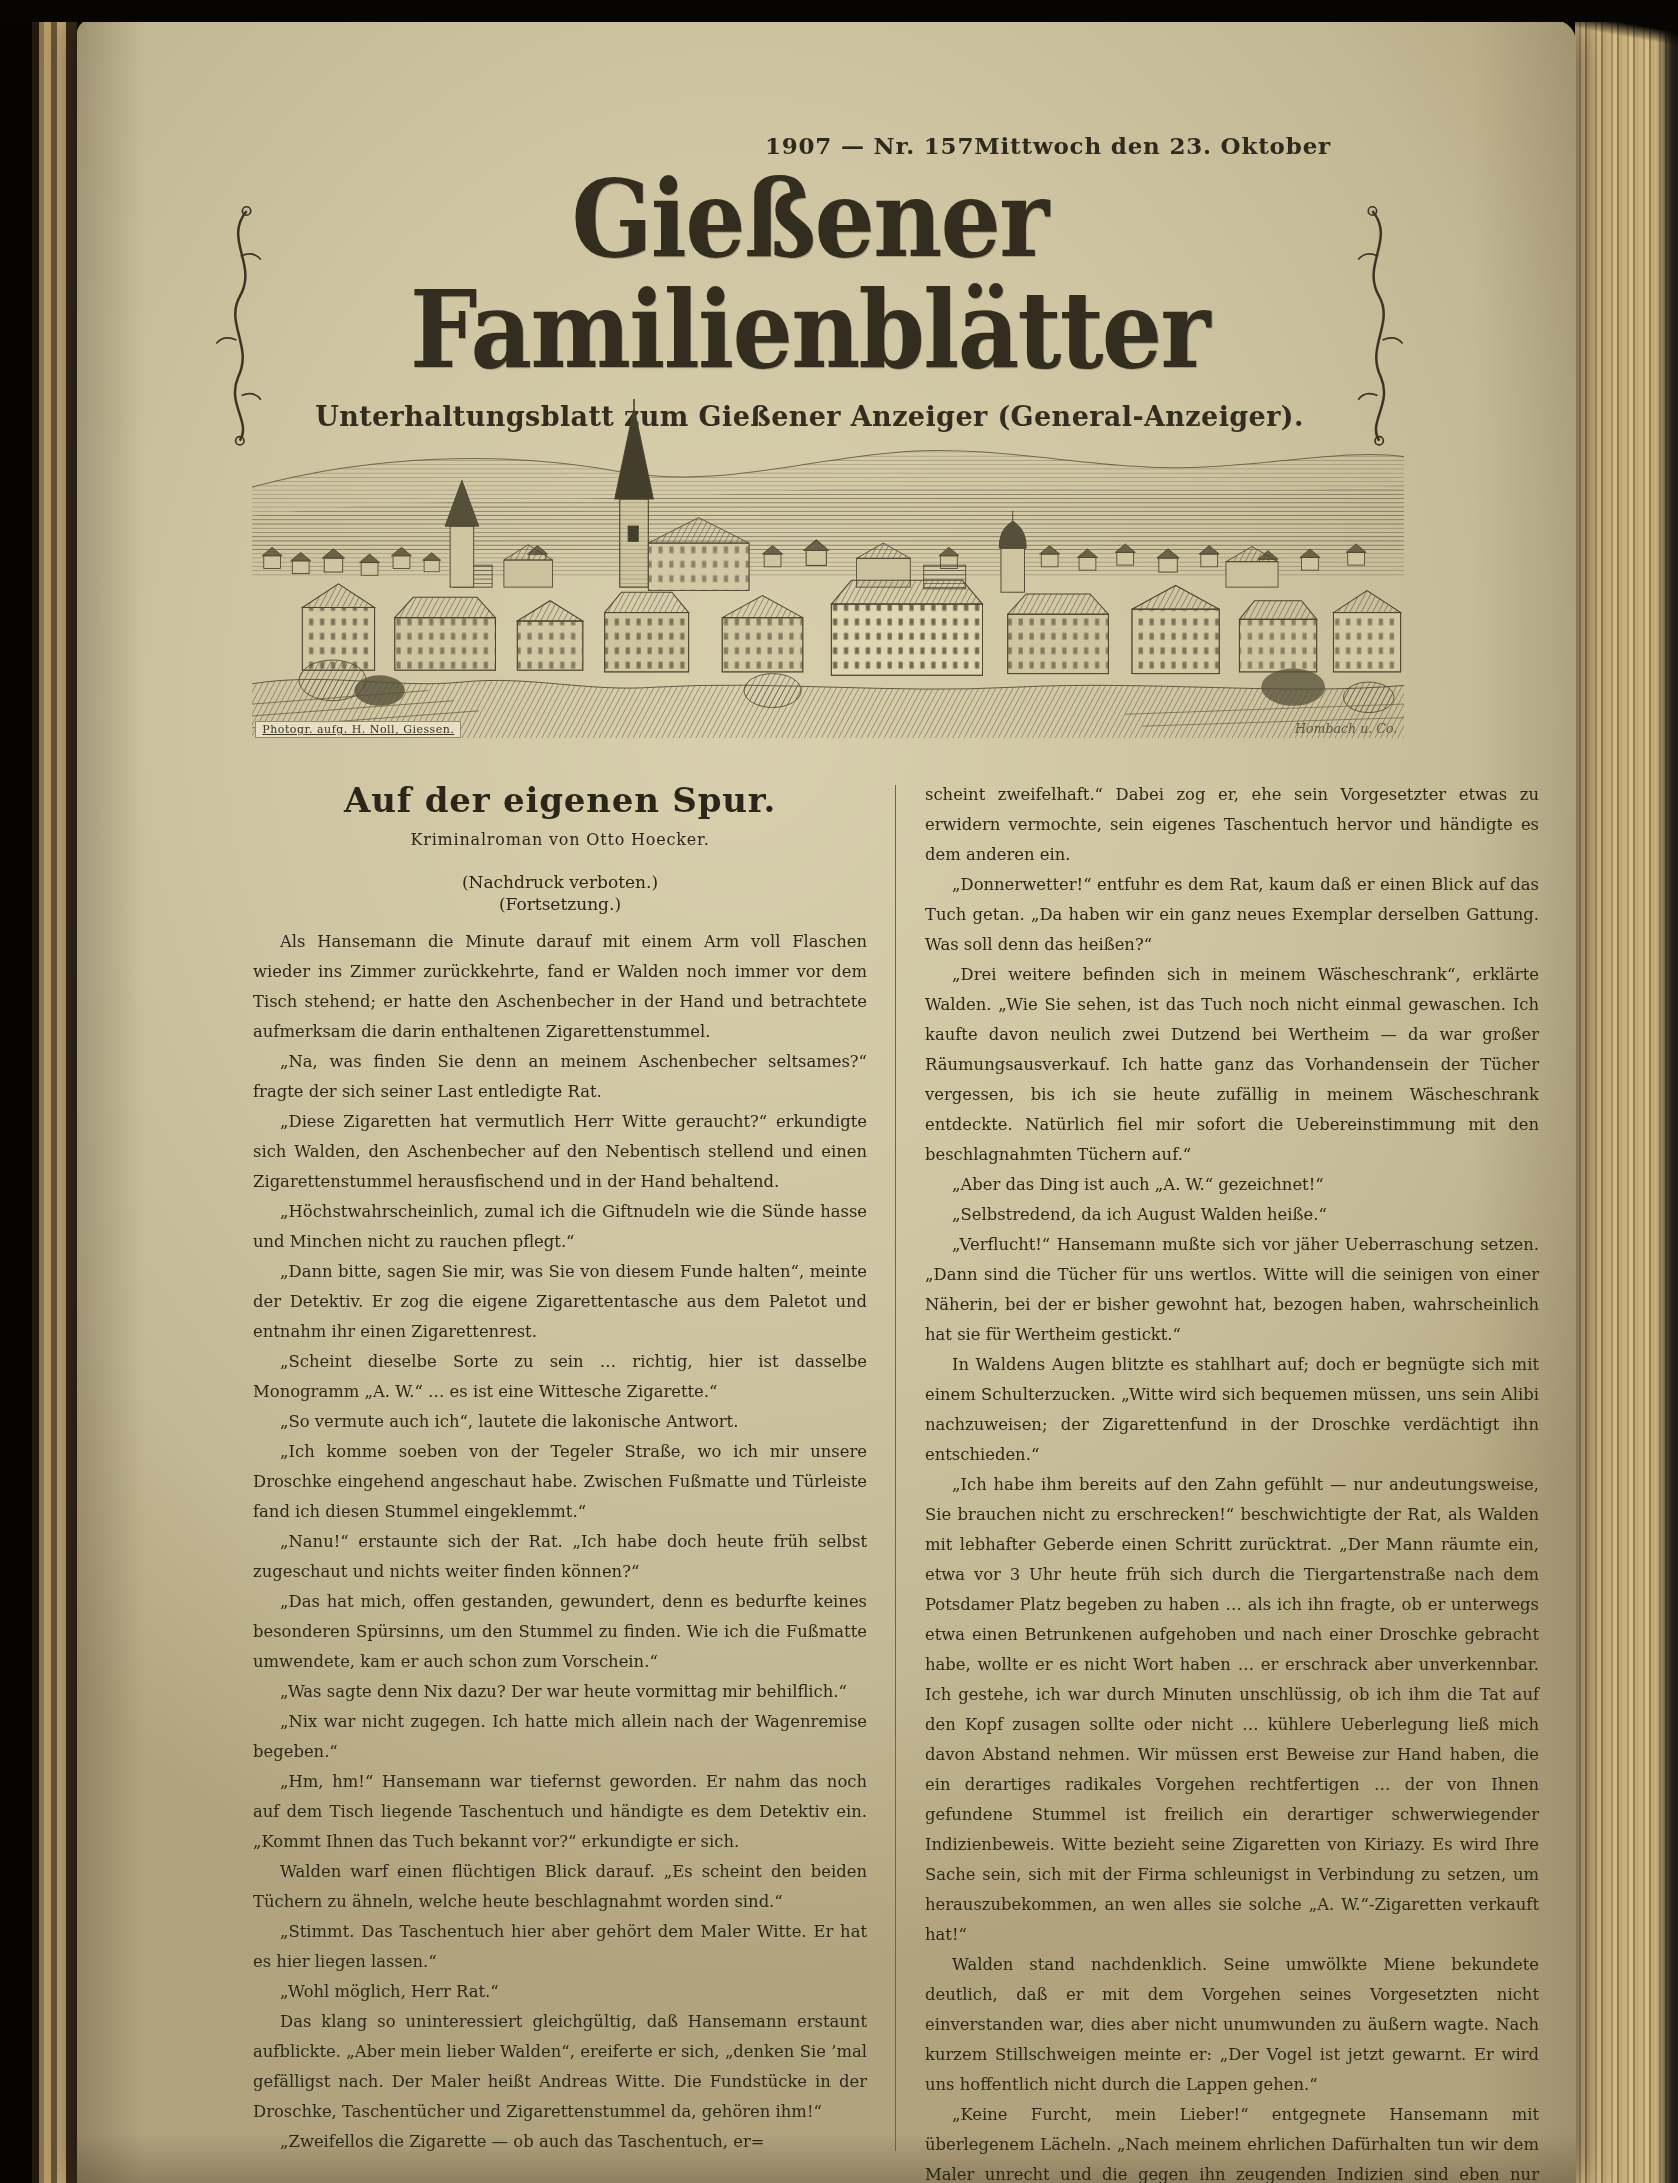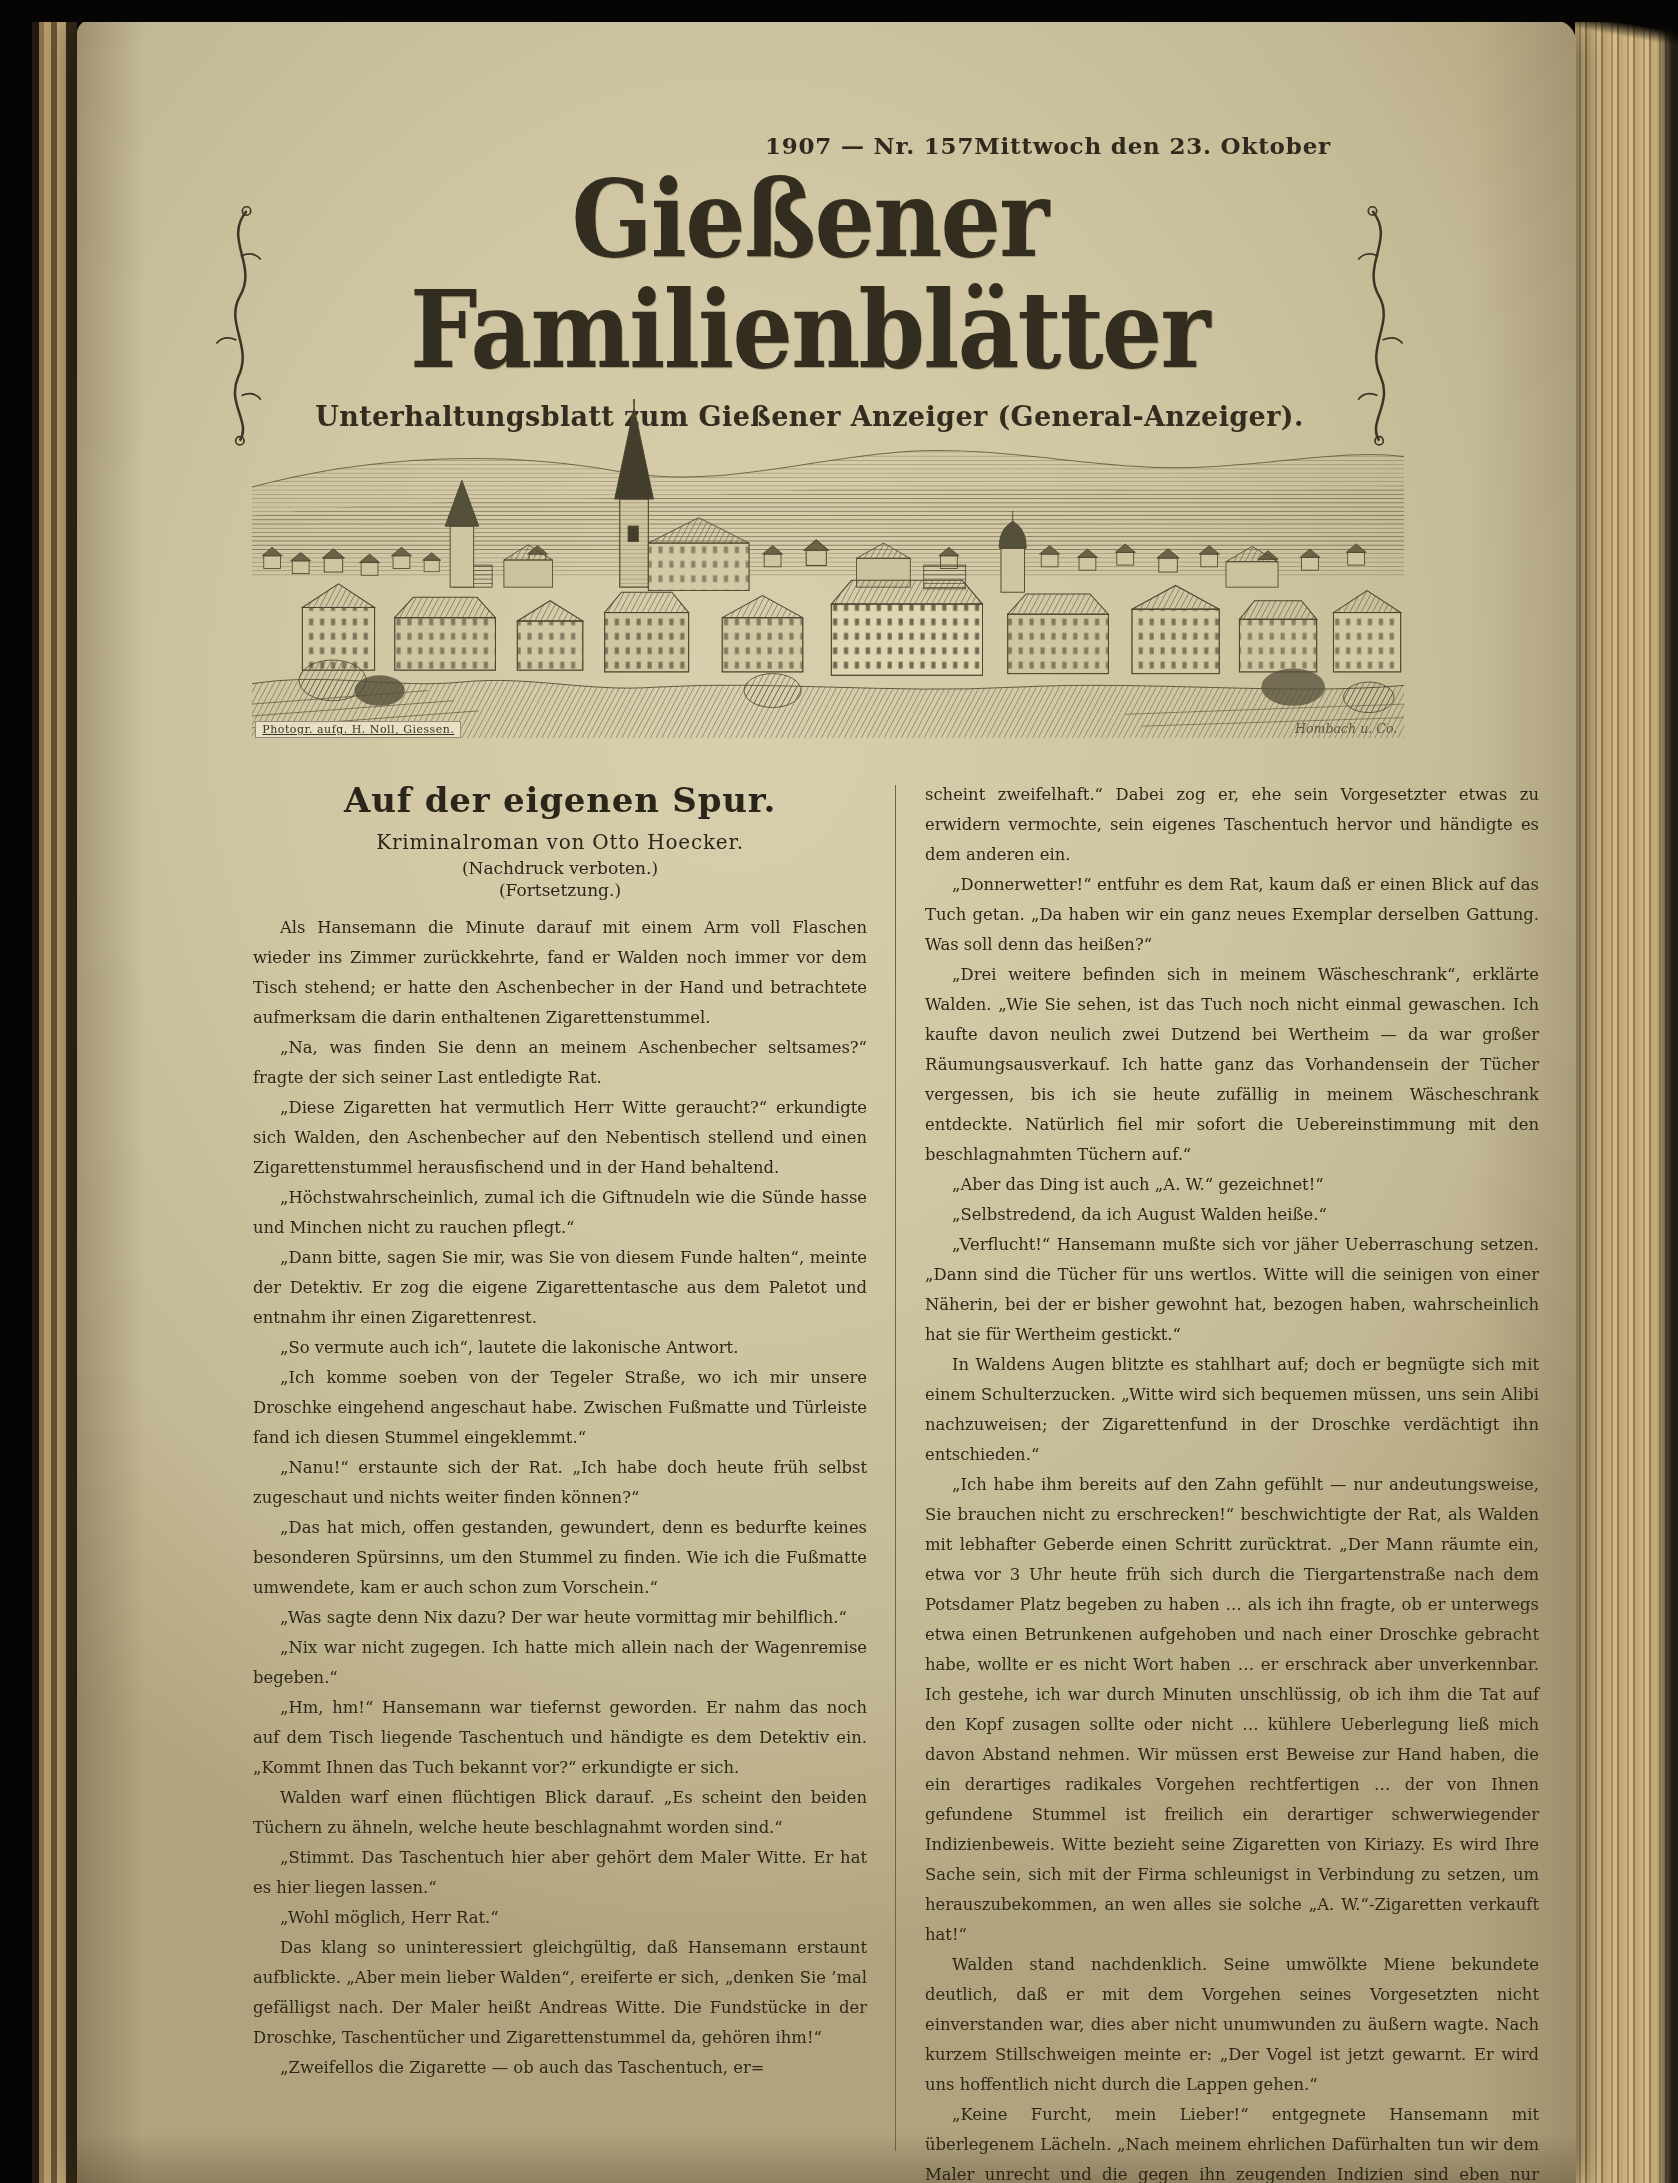--- a/index.html
+++ b/index.html
@@ -51,21 +51,21 @@
   .engraver-credit{position:absolute;right:6.7px;bottom:1.7px;font-size:12.6px;font-style:italic;color:#4a4434;opacity:.85;}
 
   .columns{position:absolute;left:176px;top:760px;width:1286px;bottom:23.5px;color:#2d2819;}
   .col{position:absolute;top:0;width:614px;}
   .col-left{left:0;}
   .col-right{right:0;}
   .divider{position:absolute;left:642px;top:5px;bottom:8.4px;width:0.8px;background:#6e6550;}
 
   .headline-block{text-align:center;color:#2b261a;}
   .headline-block h2{margin:0 0 10px;font-size:34px;font-weight:bold;letter-spacing:0.8px;}
-  .byline{font-size:20px;letter-spacing:0.8px;margin-bottom:4px;}
+  .byline{font-size:16px;letter-spacing:0.8px;margin-bottom:23px;}
   .note{font-size:17px;margin:1.7px 0;}
 
   .body-text{font-size:16.4px;line-height:30px;text-align:justify;margin-top:13.4px;
     text-rendering:optimizeLegibility;}
   .body-text p{margin:0;text-indent:27px;}
   .col-right .body-text{margin-top:0;}
   .col-right .body-text p:first-child{text-indent:0;}
 </style>
 </head>
 <body>
@@ -248,20 +248,21 @@
           <div class="byline">Kriminalroman von Otto Hoecker.</div>
           <div class="note">(Nachdruck verboten.)</div>
           <div class="note">(Fortsetzung.)</div>
         </div>
         <div class="body-text">
             <p>Als Hansemann die Minute darauf mit einem Arm voll Flaschen wieder ins Zimmer zurückkehrte, fand er Walden noch immer vor dem Tisch stehend; er hatte den Aschenbecher in der Hand und betrachtete aufmerksam die darin enthaltenen Zigarettenstummel.</p>
             <p>„Na, was finden Sie denn an meinem Aschenbecher seltsames?“ fragte der sich seiner Last entledigte Rat.</p>
             <p>„Diese Zigaretten hat vermutlich Herr Witte geraucht?“ erkundigte sich Walden, den Aschenbecher auf den Nebentisch stellend und einen Zigarettenstummel herausfischend und in der Hand behaltend.</p>
             <p>„Höchstwahrscheinlich, zumal ich die Giftnudeln wie die Sünde hasse und Minchen nicht zu rauchen pflegt.“</p>
             <p>„Dann bitte, sagen Sie mir, was Sie von diesem Funde halten“, meinte der Detektiv. Er zog die eigene Zigarettentasche aus dem Paletot und entnahm ihr einen Zigarettenrest.</p>
+            <p>„Scheint dieselbe Sorte zu sein … richtig, hier ist dasselbe Monogramm „A. W.“ … es ist eine Wittesche Zigarette.“</p>
             <p>„So vermute auch ich“, lautete die lakonische Antwort.</p>
             <p>„Ich komme soeben von der Tegeler Straße, wo ich mir unsere Droschke eingehend angeschaut habe. Zwischen Fußmatte und Türleiste fand ich diesen Stummel eingeklemmt.“</p>
             <p>„Nanu!“ erstaunte sich der Rat. „Ich habe doch heute früh selbst zugeschaut und nichts weiter finden können?“</p>
             <p>„Das hat mich, offen gestanden, gewundert, denn es bedurfte keines besonderen Spürsinns, um den Stummel zu finden. Wie ich die Fußmatte umwendete, kam er auch schon zum Vorschein.“</p>
             <p>„Was sagte denn Nix dazu? Der war heute vormittag mir behilflich.“</p>
             <p>„Nix war nicht zugegen. Ich hatte mich allein nach der Wagenremise begeben.“</p>
             <p>„Hm, hm!“ Hansemann war tiefernst geworden. Er nahm das noch auf dem Tisch liegende Taschentuch und händigte es dem Detektiv ein. „Kommt Ihnen das Tuch bekannt vor?“ erkundigte er sich.</p>
             <p>Walden warf einen flüchtigen Blick darauf. „Es scheint den beiden Tüchern zu ähneln, welche heute beschlagnahmt worden sind.“</p>
             <p>„Stimmt. Das Taschentuch hier aber gehört dem Maler Witte. Er hat es hier liegen lassen.“</p>
             <p>„Wohl möglich, Herr Rat.“</p>

